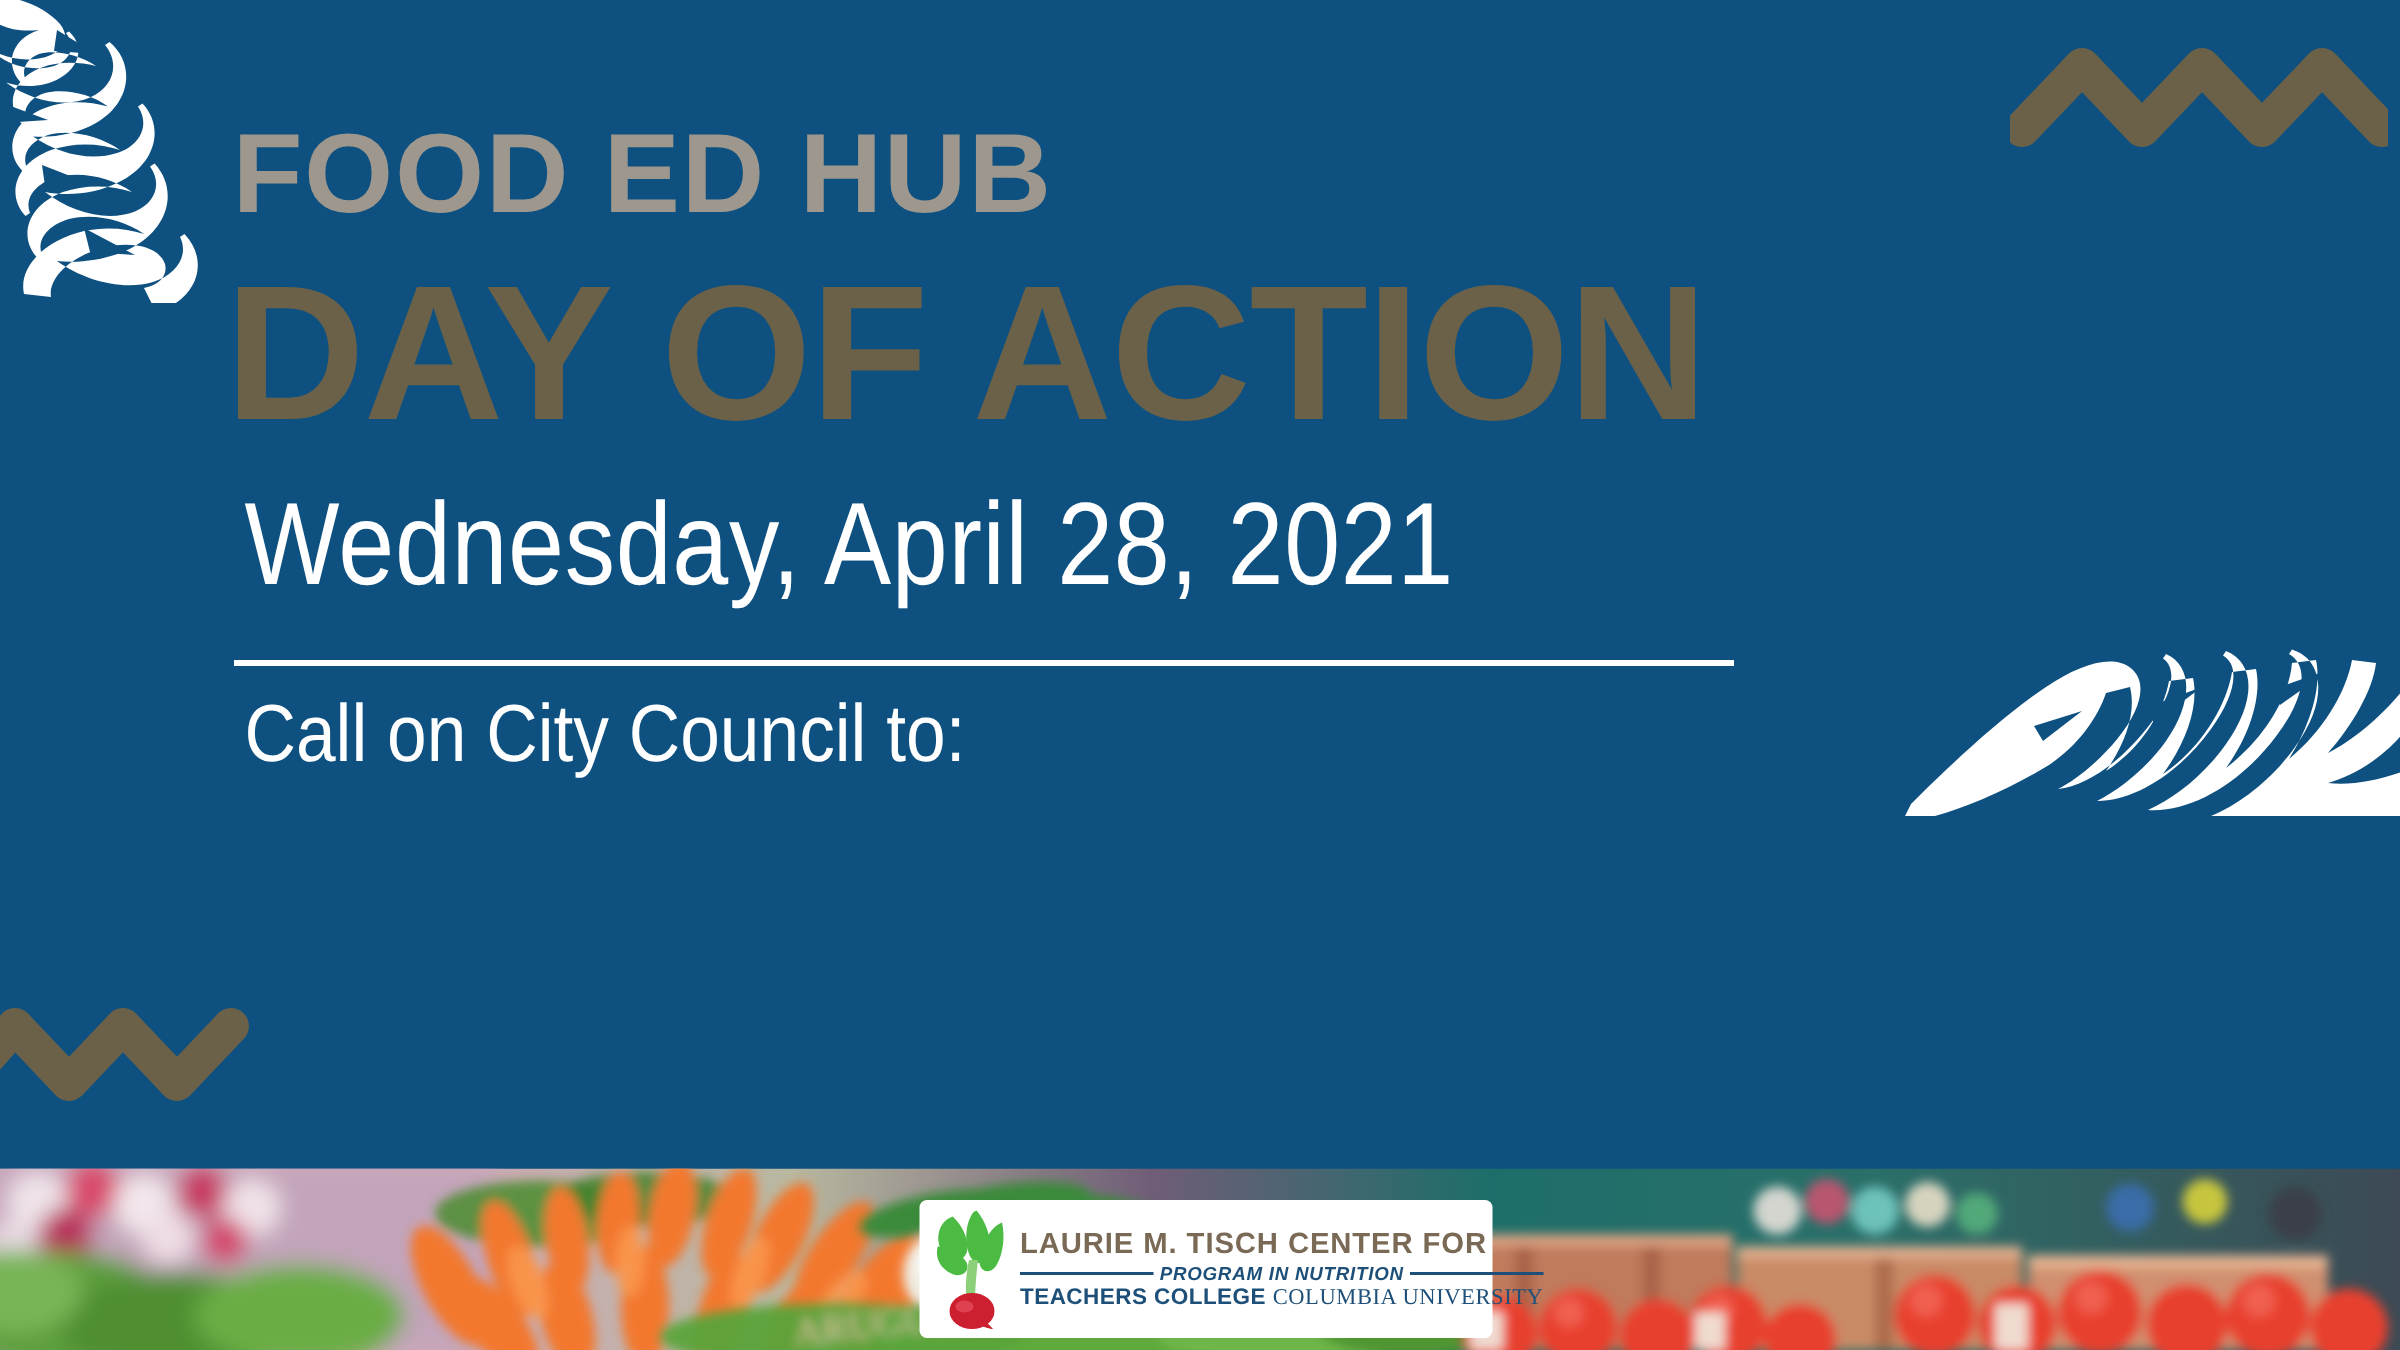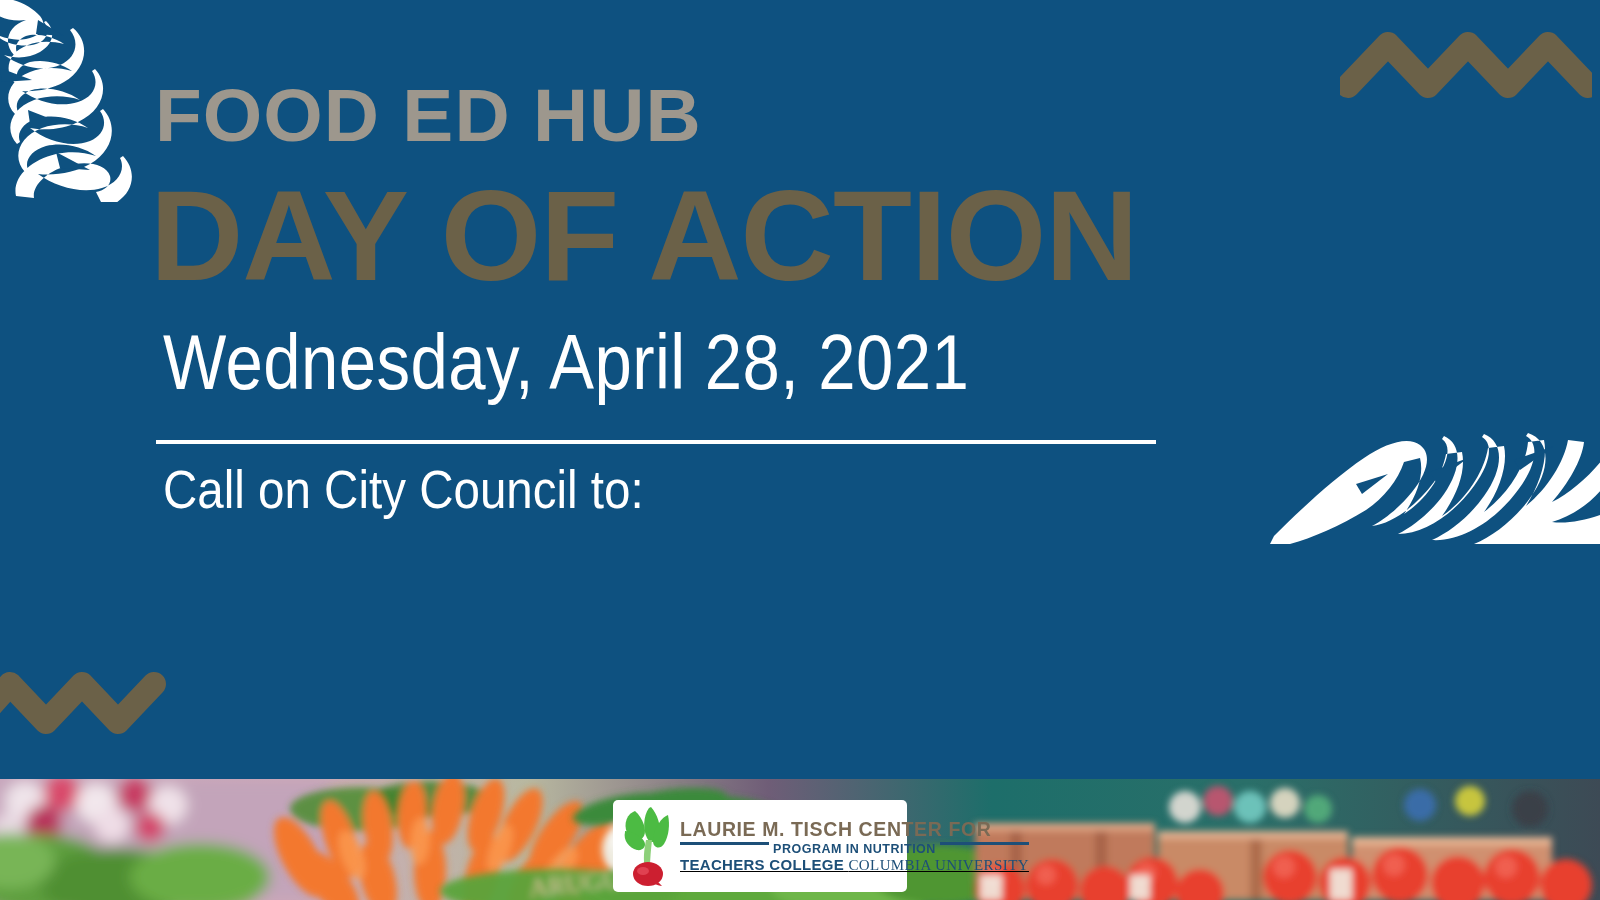--- a/index.html
+++ b/index.html
@@ -116,60 +116,60 @@
     position:absolute;
     left:0; top:779px;
     width:1600px; height:121px;
     overflow:hidden;
   }
 
   
   #logo-box {
     position:absolute;
     left:613px; top:800px;
-    width:294px; height:92px;
+    width:382px; height:92px;
     background:#ffffff;
     border-radius:5px;
     display:flex;
     align-items:center;
     padding:5px 8px 5px 6px;
   }
   #radish-icon { flex:0 0 auto; width:58px; height:80px; }
   #logo-text { flex:1 1 auto; padding-left:3px; }
   .logo-l1, .logo-l2 {
     font-size:19.5px;
     font-weight:bold;
     color:#7a6a55;
     letter-spacing:0.6px;
     line-height:1.13;
     white-space:nowrap;
   }
   .logo-rule-row {
     display:flex;
-    align-items:flex-start;
+    align-items:center;
     gap:4px;
     margin-top:2px;
+    font-style:italic;
   }
   .logo-rule-row .rule {
     flex:1 1 auto;
     height:2.5px;
     background:#1d4f78;
   }
   .logo-l3 {
     font-size:12.5px;
     font-weight:bold;
     color:#1d4f78;
     letter-spacing:0.5px;
     white-space:nowrap;
   }
   .logo-l4 {
     margin-top:0;
     white-space:nowrap;
     line-height:1.1;
-    text-decoration:underline;
   }
   .logo-tc {
     font-size:15px;
     font-weight:bold;
     color:#1d4f78;
     letter-spacing:0.3px;
   }
   .logo-cu {
     font-family:"Liberation Serif", serif;
     font-size:15px;

